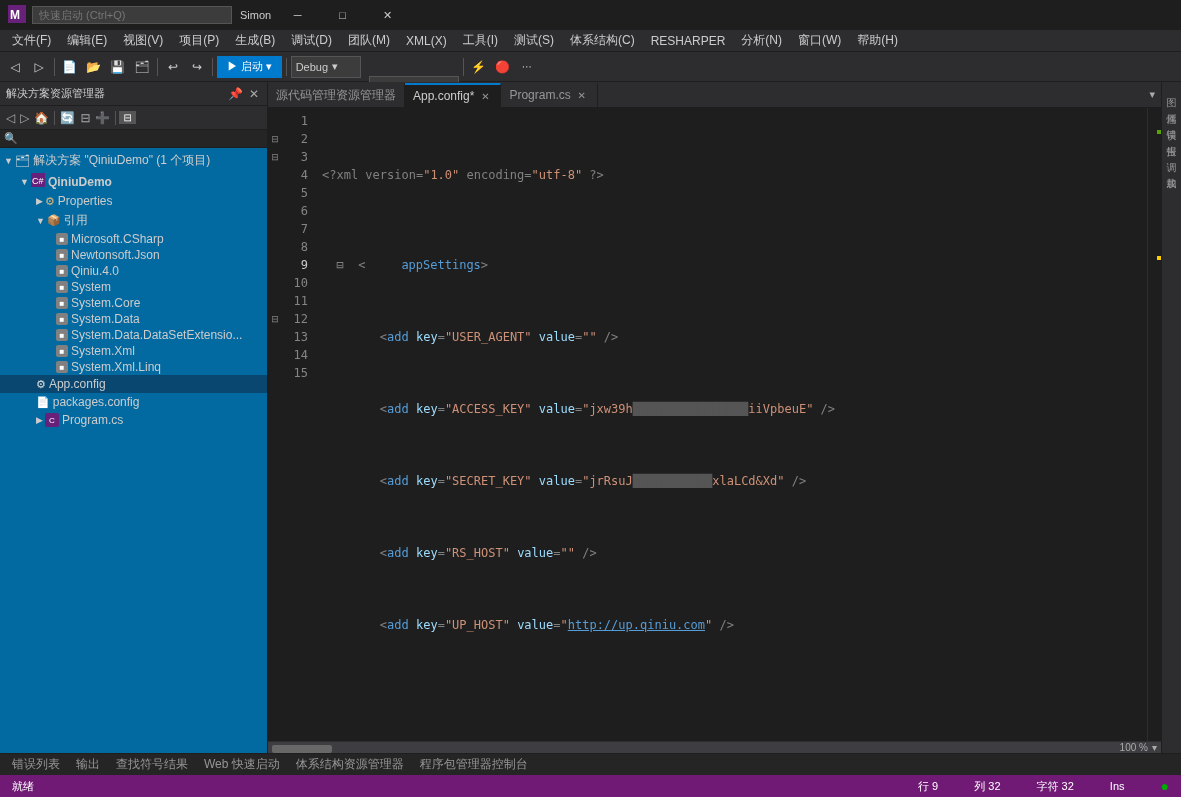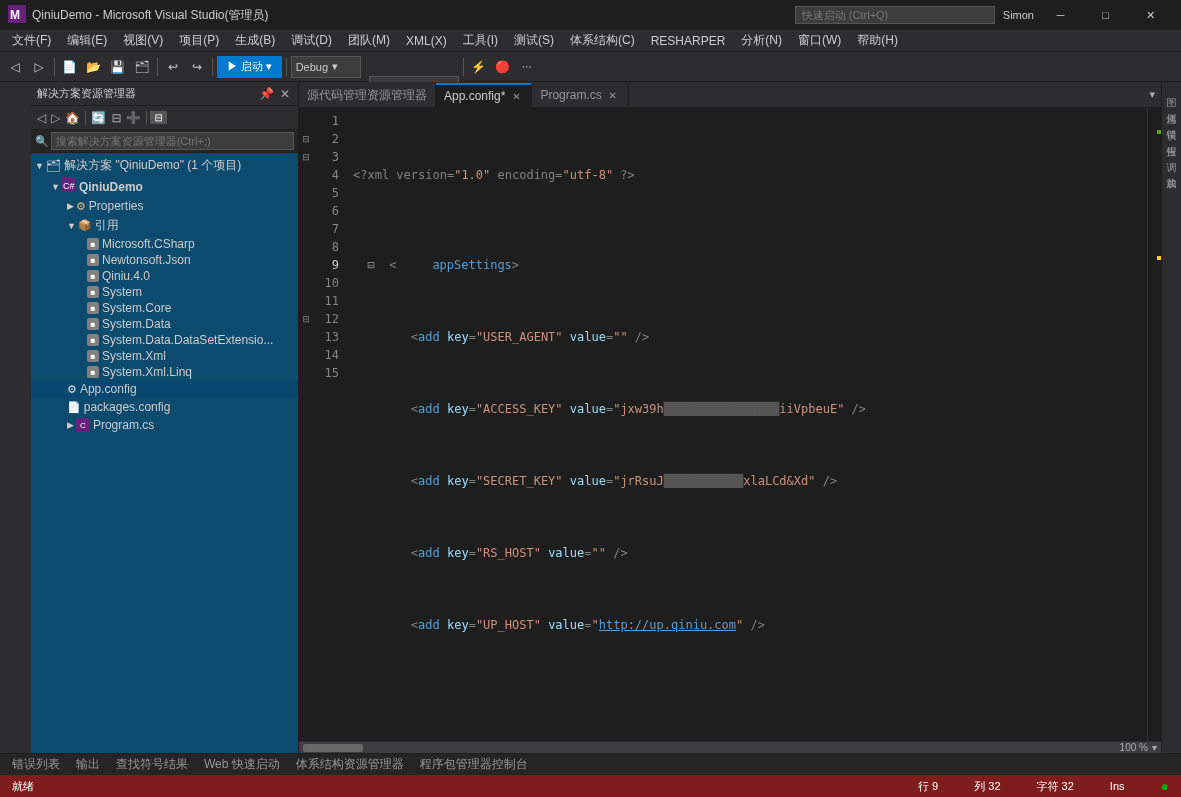--- a/index.html
+++ b/index.html
@@ -52,21 +52,20 @@
 </head>
 <body>
 
 <div id="title-bar">
   <div style="margin-right:6px;">
     <svg width="18" height="18" viewBox="0 0 18 18">
       <rect width="18" height="18" fill="#68217a"></rect>
       <text x="2" y="14" font-size="12" fill="white" font-weight="bold">M</text>
     </svg>
   </div>
-  <span style="flex:1;font-size:12px;color:#ccc;">QiniuDemo - Microsoft Visual Studio(管理员)</span>
   <input type="text" style="background: rgb(60, 60, 60); border: 1px solid rgb(85, 85, 85); color: rgb(204, 204, 204); padding: 2px 6px; font-size: 11px; width: 200px; margin-right: 8px;" placeholder="快速启动 (Ctrl+Q)">
   <span style="font-size:11px;color:#ccc;margin-right:4px;">Simon</span>
   <div class="title-btn" style="width:45px;height:30px;display:flex;align-items:center;justify-content:center;cursor:pointer;font-size:11px;color:#ccc;">─</div>
   <div class="title-btn" style="width:45px;height:30px;display:flex;align-items:center;justify-content:center;cursor:pointer;font-size:11px;color:#ccc;">□</div>
   <div class="title-btn close" style="width:45px;height:30px;display:flex;align-items:center;justify-content:center;cursor:pointer;font-size:11px;color:#ccc;">✕</div>
 </div>
 
 <div id="menu-bar">
   <span class="menu-item">文件(F)</span>
   <span class="menu-item">编辑(E)</span>
@@ -109,42 +108,41 @@
       <span>▾</span>
   </div>
   <div class="tb-sep"></div>
   <div class="tb-btn">⚡</div>
   <div class="tb-btn">🔴</div>
   <div class="tb-btn" style="font-size:10px;">⋯</div>
 </div>
 
 <div id="main-layout" style="display:flex;height:calc(797px - 30px - 22px - 30px - 22px - 22px);">
 
-  <div id="solution-explorer" style="width:268px;background:#0c4a6e;border-right:1px solid #1e1e1e;display:flex;flex-direction:column;flex-shrink:0;margin-left:31px;">
+  <div id="solution-explorer" style="width:268px;background:#0369a1;border-right:1px solid #1e1e1e;display:flex;flex-direction:column;flex-shrink:0;">
     <div id="se-header" style="height:24px;background:#2d2d30;display:flex;align-items:center;padding:0 6px;font-size:11px;color:#ccc;border-bottom:1px solid #1e1e1e;">
       <span style="flex:1;font-size:11px;">解决方案资源管理器</span>
       <div style="display:flex;gap:2px;">
         <span style="cursor:pointer;font-size:12px;color:#aaa;padding:0 2px;">📌</span>
         <span style="cursor:pointer;font-size:12px;color:#aaa;padding:0 2px;">✕</span>
       </div>
     </div>
     <div style="height:24px;background:#2d2d30;display:flex;align-items:center;padding:0 4px;gap:1px;border-bottom:1px solid #1e1e1e;">
       <span style="cursor:pointer;color:#aaa;font-size:12px;padding:2px;">◁</span>
       <span style="cursor:pointer;color:#aaa;font-size:12px;padding:2px;">▷</span>
       <span style="cursor:pointer;color:#aaa;font-size:12px;padding:2px;">🏠</span>
       <div style="width:1px;height:14px;background:#555;margin:0 2px;"></div>
       <span style="cursor:pointer;color:#aaa;font-size:12px;padding:2px;">🔄</span>
       <span style="cursor:pointer;color:#aaa;font-size:12px;padding:2px;">⊟</span>
       <span style="cursor:pointer;color:#aaa;font-size:12px;padding:2px;">➕</span>
       <div style="width:1px;height:14px;background:#555;margin:0 2px;"></div>
       <span style="cursor:pointer;background:#555;color:white;font-size:10px;padding:1px 4px;">⊟</span>
     </div>
     <div style="display:flex;align-items:center;padding:2px 4px;background:#252526;border-bottom:1px solid #1e1e1e;">
       <span style="color:#aaa;font-size:11px;margin-right:2px;">🔍</span>
-      <input type="text" style="flex: 1 1 0%; background: rgb(60, 60, 60); border: 1px solid rgb(85, 85, 85); color: rgb(204, 204, 204); font-size: 11px; padding: 1px 4px; height: 18px;" placeholder="搜索解决方案资源管理器(Ctrl+;)">
     </div>
     <div id="se-tree" style="flex:1;overflow-y:auto;overflow-x:hidden;">
 
       <div class="tree-item" style="display:flex;align-items:center;padding:2px 4px;cursor:pointer;">
         <span style="color:#ccc;font-size:9px;margin-right:2px;">▼</span>
         <span style="margin-right:3px;font-size:12px;">🗂</span>
         <span style="font-size:12px;color:#ccc;">解决方案 "QiniuDemo" (1 个项目)</span>
       </div>
 
       <div class="tree-item" style="display:flex;align-items:center;padding:2px 4px 2px 20px;cursor:pointer;">
@@ -317,21 +315,21 @@
       </div>
 
       <div style="width:14px;background:#1e1e1e;display:flex;flex-direction:column;border-left:1px solid #2d2d30;position:relative;">
 
         <div style="position:absolute;top:22px;right:0;width:4px;height:4px;background:#57a300;"></div>
 
         <div style="position:absolute;top:148px;right:0;width:4px;height:4px;background:#ffcc00;"></div>
       </div>
     </div>
 
-    <div style="height:12px;background:#3e3e42;border-top:1px solid #2d2d30;display:flex;align-items:center;padding:0 4px;">
+    <div style="height:12px;background:#3e3e42;border-top:1px solid #2d2d30;display:flex;align-items:flex-end;padding:0 4px;">
       <div style="background:#686868;height:8px;width:60px;border-radius:2px;"></div>
       <span style="margin-left:auto;font-size:10px;color:#aaa;padding-right:4px;">100 %</span>
       <span style="font-size:10px;color:#aaa;cursor:pointer;">▾</span>
     </div>
   </div>
 
   <div style="width:20px;background:#2d2d30;display:flex;flex-direction:column;border-left:1px solid #1e1e1e;overflow:hidden;">
     <div class="right-tab" style="writing-mode:vertical-rl;padding:8px 3px;font-size:10px;color:#969696;cursor:pointer;white-space:nowrap;">图</div>
     <div class="right-tab" style="writing-mode:vertical-rl;padding:8px 3px;font-size:10px;color:#969696;cursor:pointer;white-space:nowrap;">属性</div>
     <div class="right-tab" style="writing-mode:vertical-rl;padding:8px 3px;font-size:10px;color:#969696;cursor:pointer;white-space:nowrap;">错误</div>
@@ -343,21 +341,21 @@
 
 <div id="bottom-tabs" style="height:22px;background:#252526;display:flex;align-items:center;padding:0 4px;border-top:1px solid #1e1e1e;">
   <span class="bottom-tab">错误列表</span>
   <span class="bottom-tab">输出</span>
   <span class="bottom-tab">查找符号结果</span>
   <span class="bottom-tab">Web 快速启动</span>
   <span class="bottom-tab">体系结构资源管理器</span>
   <span class="bottom-tab">程序包管理器控制台</span>
 </div>
 
-<div id="status-bar" style="height:22px;background:#7f1d1d;display:flex;align-items:center;padding:0 8px;font-size:11px;color:white;">
+<div id="status-bar" style="height:22px;background:#701a75;display:flex;align-items:center;padding:0 8px;font-size:11px;color:white;">
   <span class="status-item">就绪</span>
   <div style="margin-left:auto;display:flex;align-items:center;gap:28px;">
     <span class="status-item">行 9</span>
     <span class="status-item">列 32</span>
     <span class="status-item">字符 32</span>
     <span class="status-item">Ins</span>
     <span class="status-item" style="color:#00aa00;font-size:14px;">●</span>
   </div>
 </div>
 

